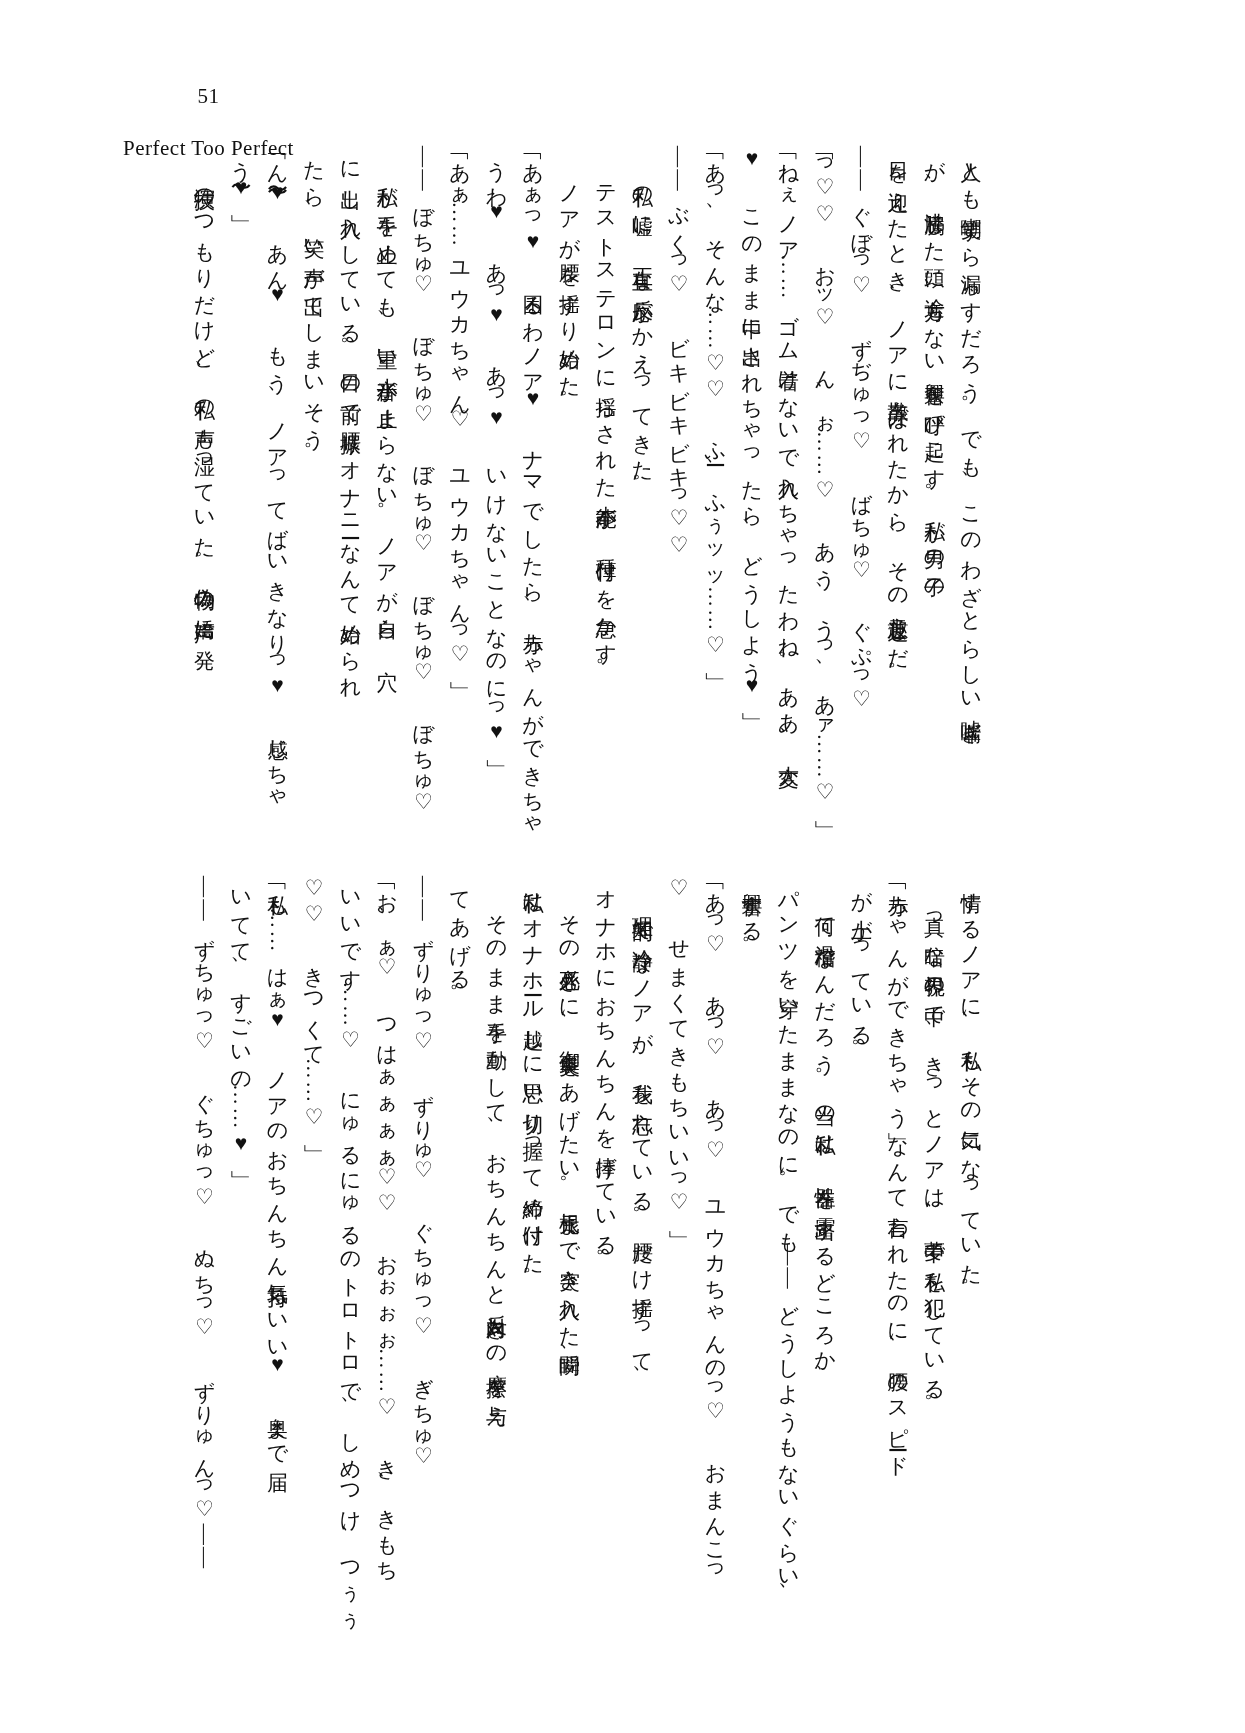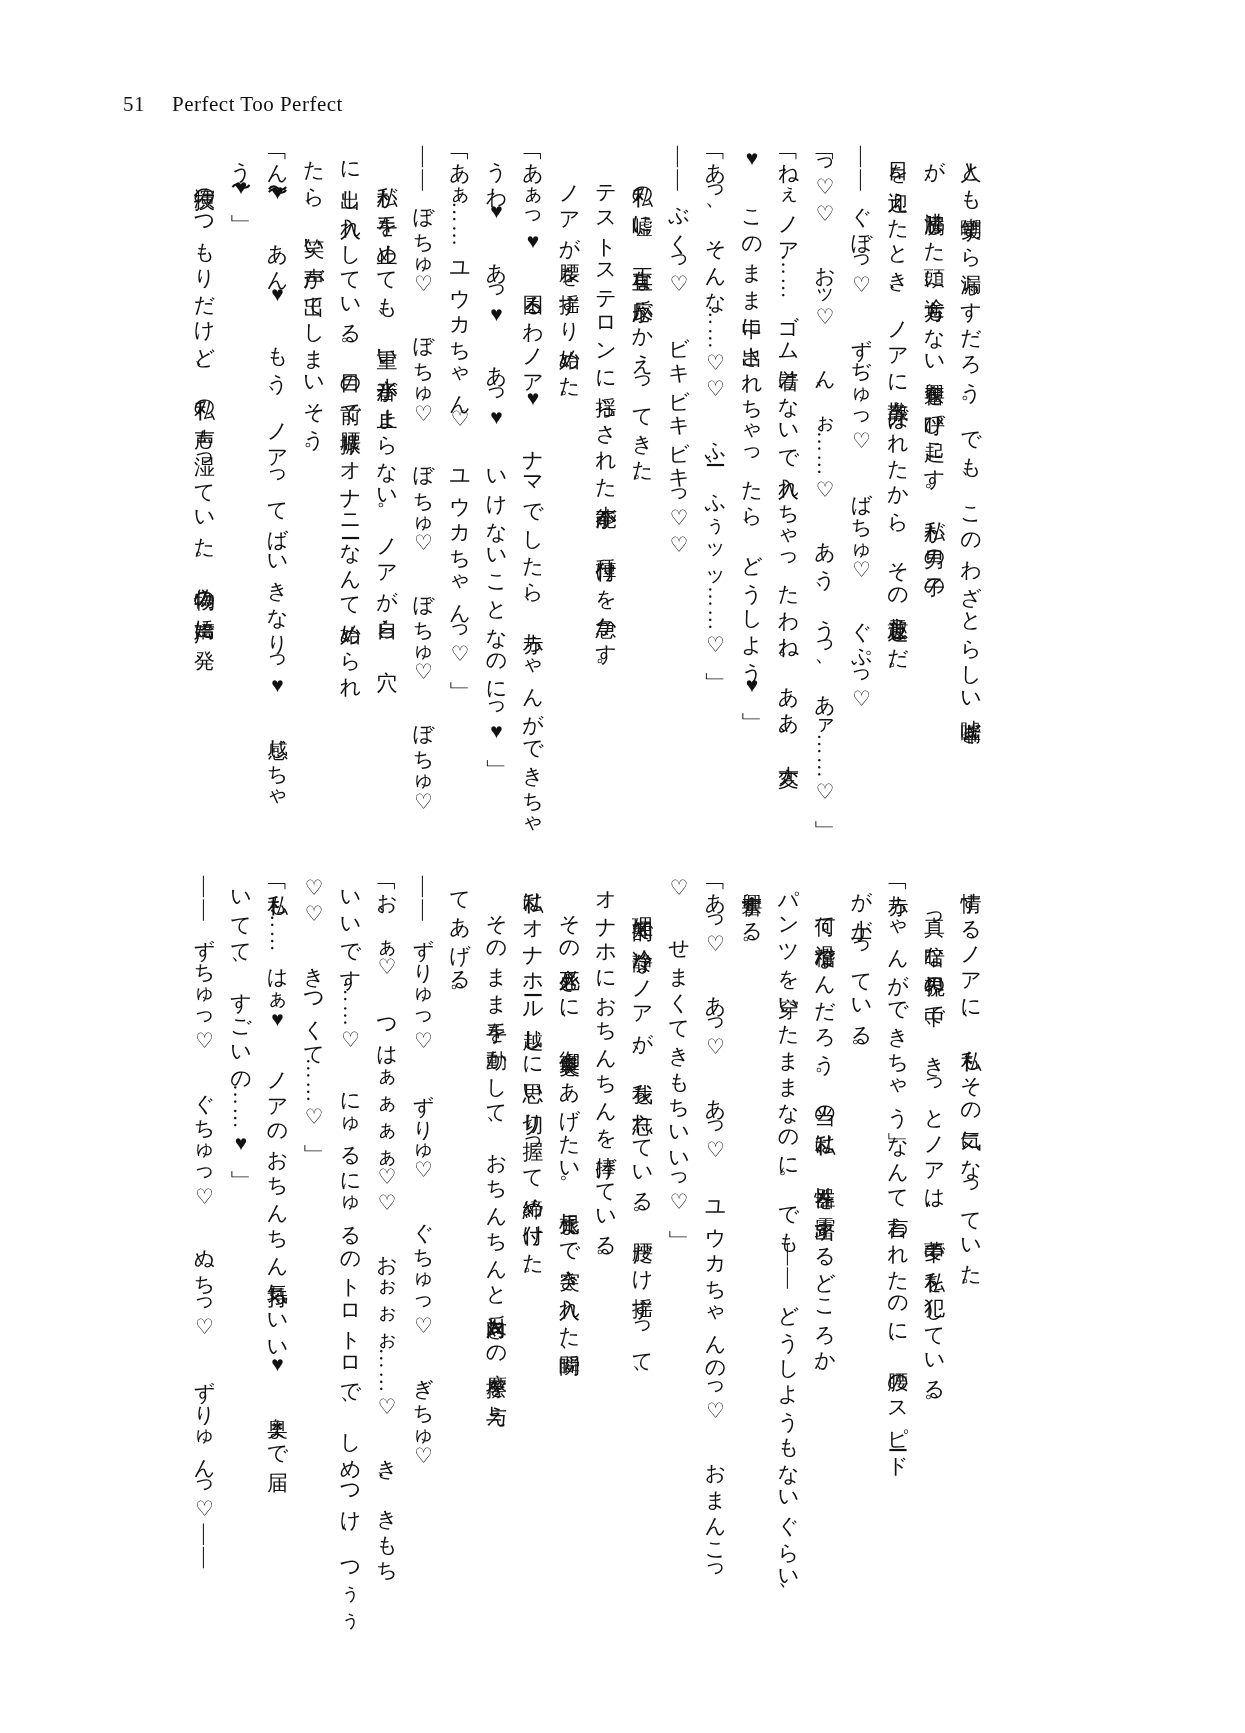--- a/index.html
+++ b/index.html
@@ -11,26 +11,27 @@
     position: relative;
     width: 1245px;
     height: 1733px;
     font-family: "Liberation Serif", "DejaVu Serif", serif;
     color: #111111;
     overflow: hidden;
   }
   .page-header {
     position: absolute;
     left: 123px;
-    top: 92px;
+    top: 84px;
     display: flex;
-    align-items: flex-end;
+    align-items: center;
     gap: 27px;
     font-size: 21px;
     letter-spacing: 0.5px;
+    flex-direction: column;
   }
   .vblock {
     position: absolute;
     right: 256px;
     writing-mode: vertical-rl;
     text-orientation: mixed;
     font-size: 21px;
     line-height: 36.5px;
     letter-spacing: 2.4px;
     height: 696px;

